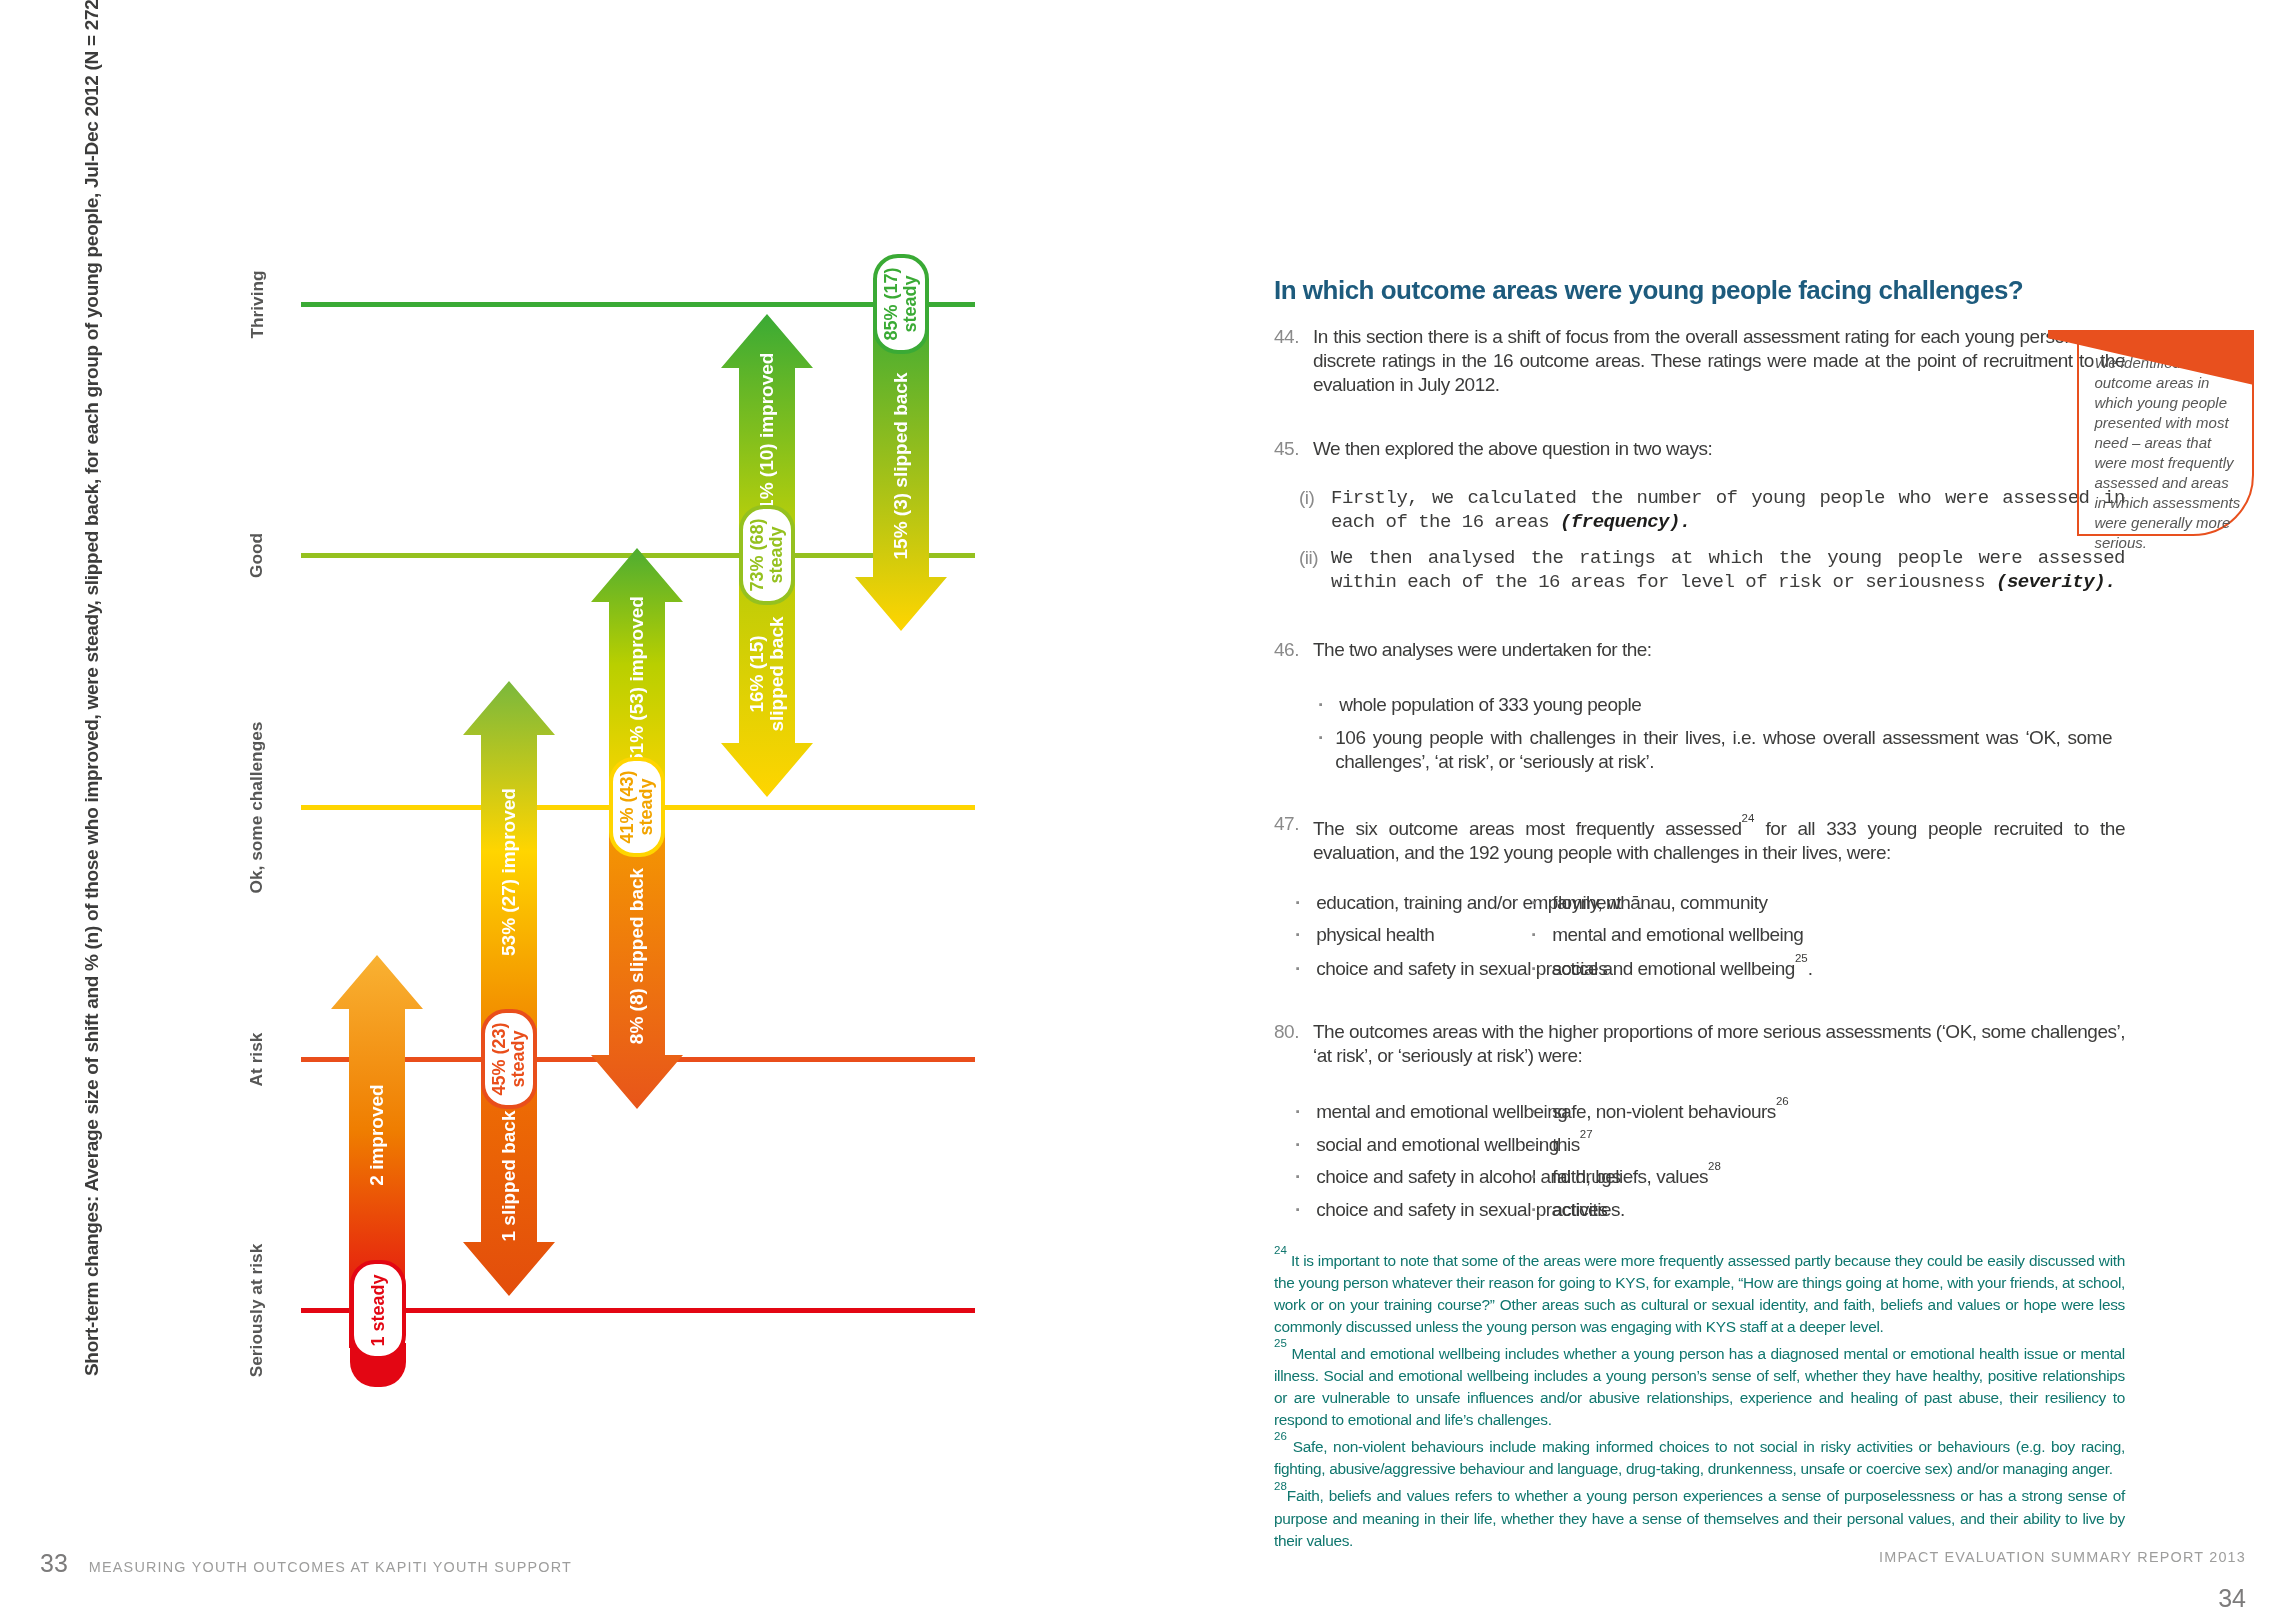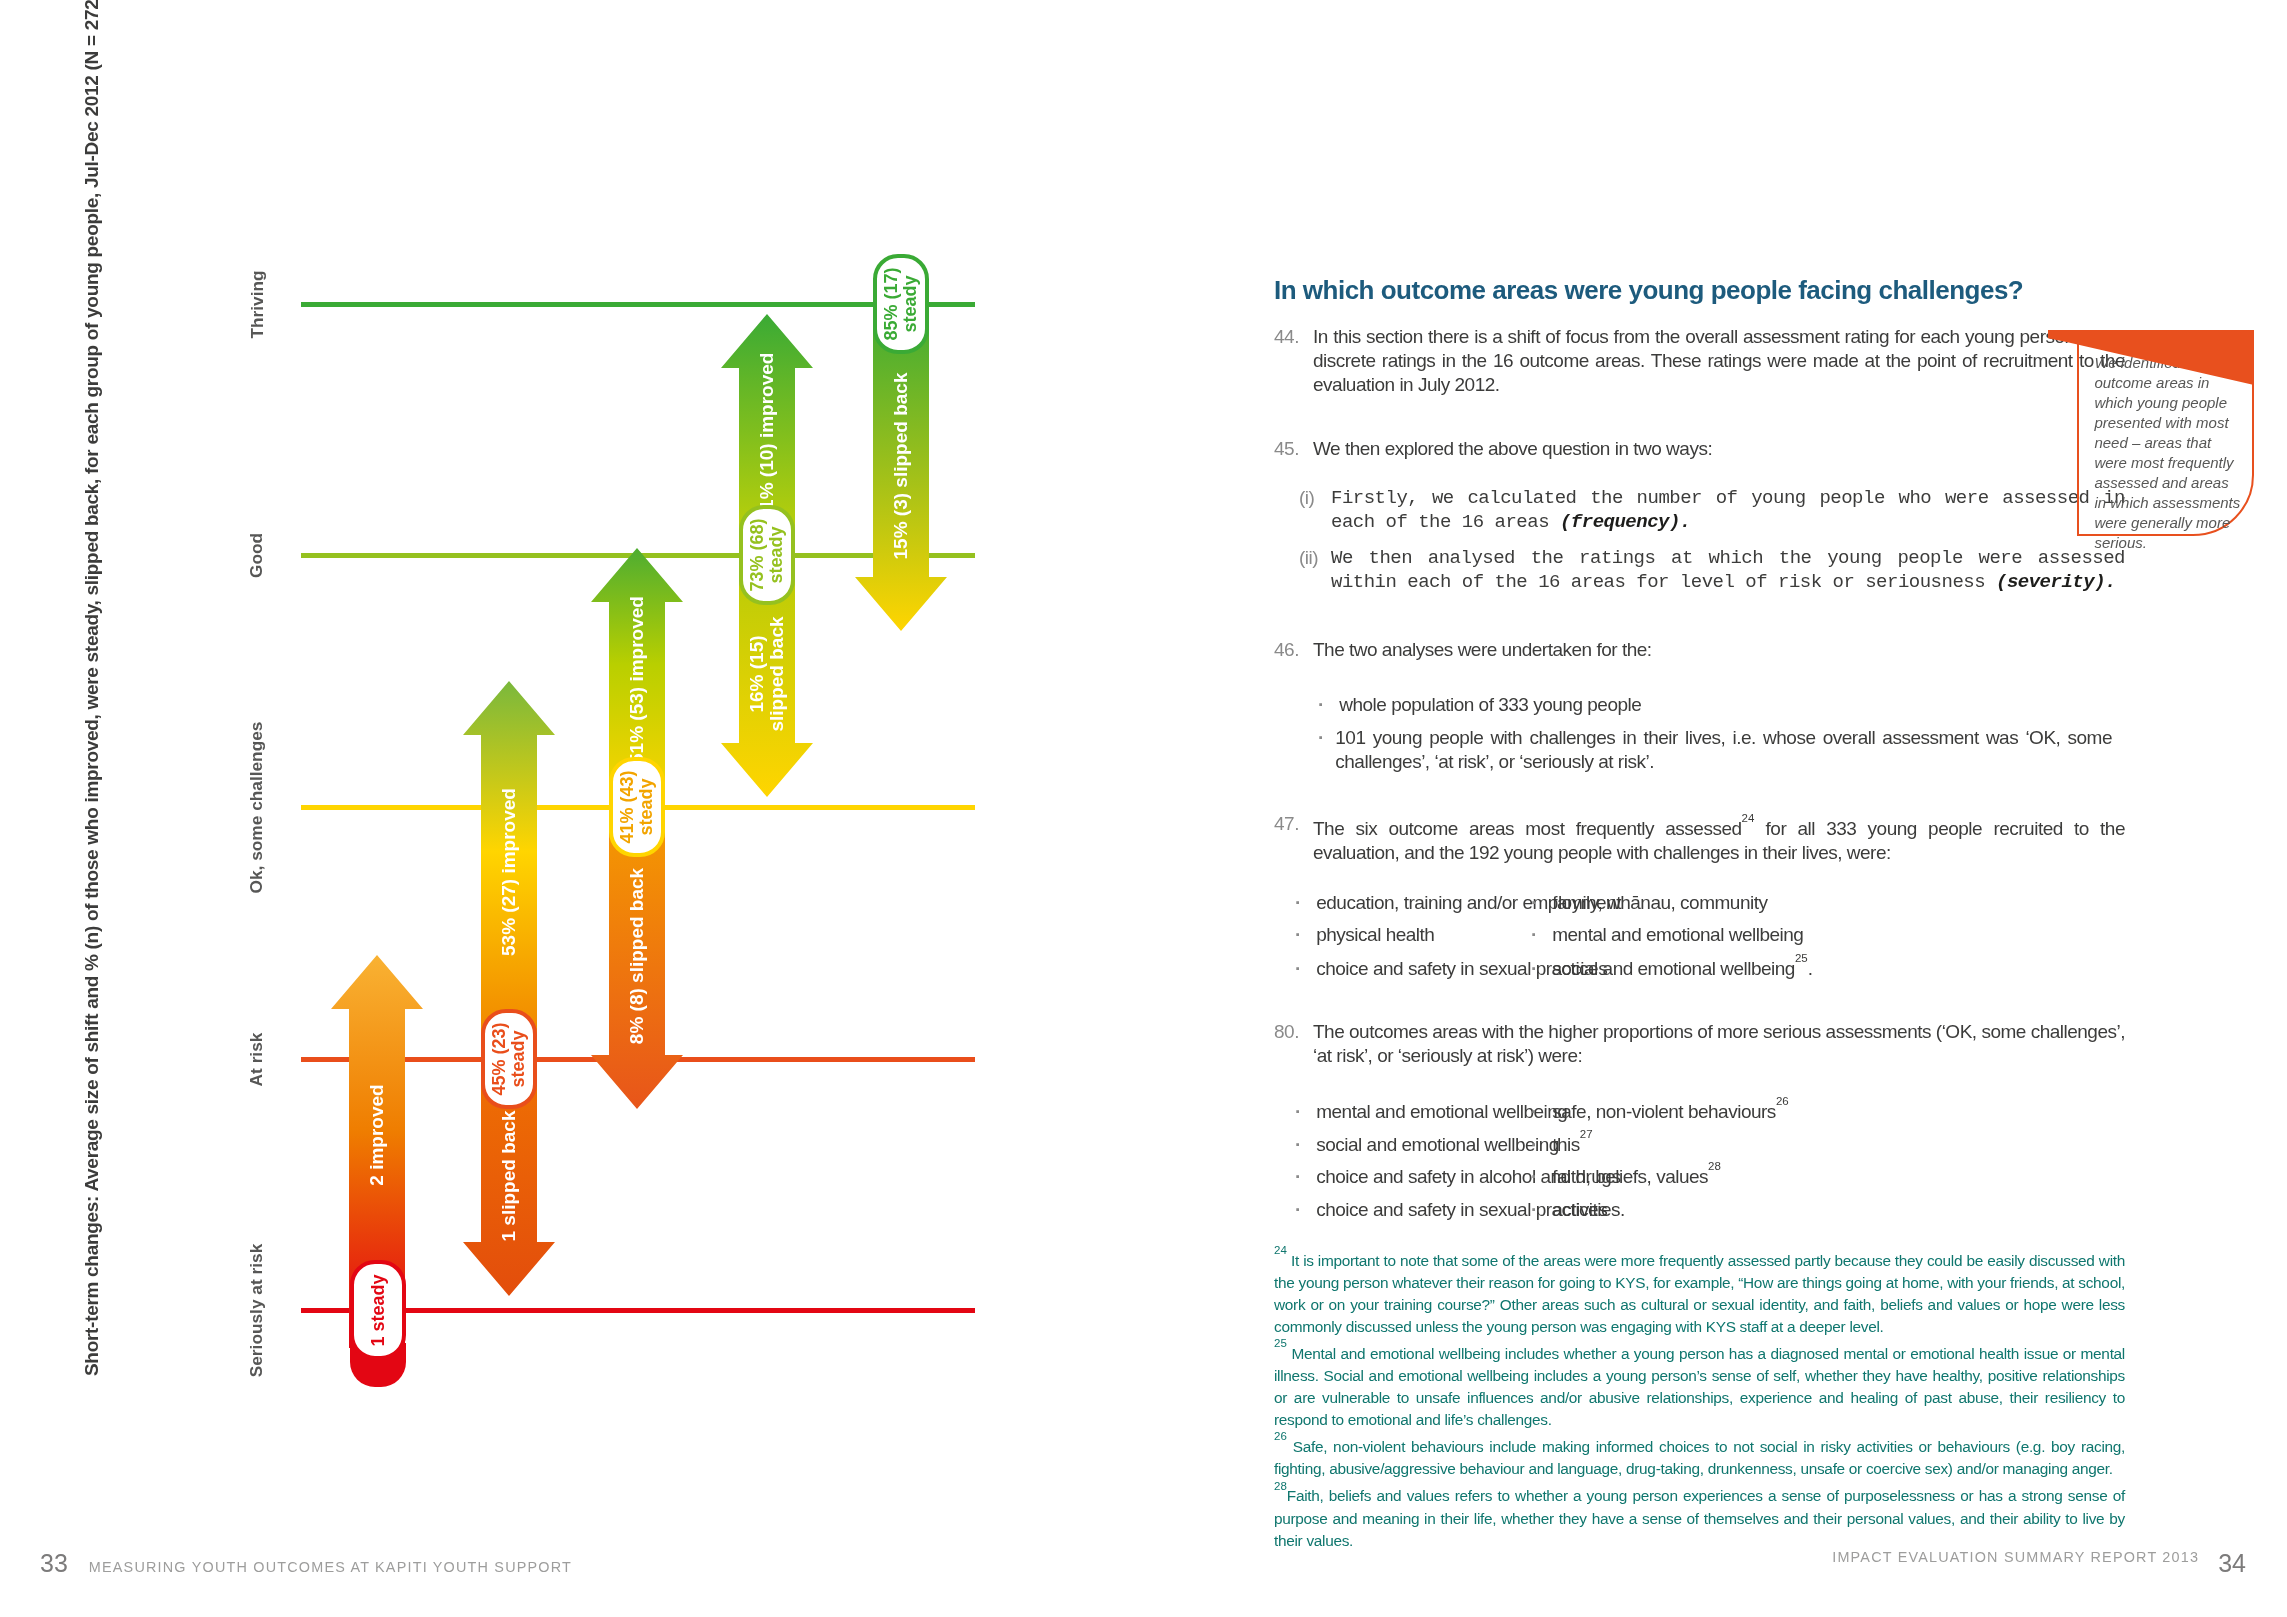--- a/index.html
+++ b/index.html
@@ -52,21 +52,21 @@
   #callout-wedge { position:absolute; left:2048px; top:330px; width:206px; height:55px;
                    background:#e8501e; clip-path:polygon(0 0,100% 0,100% 100%,9% 22%,0 15%); z-index:3; }
   #callout-box { position:absolute; left:2077px; top:338px; width:177px; height:198px;
                  border:2.9px solid #e8501e; border-radius:0 0 61px 0; padding:13.4px 9.6px 9.6px 15.4px;
                  font-style:italic; font-size:15px; line-height:20px; color:#575756; z-index:2; }
 
   
   .footer-num { font-size:25px; color:#7c7b7b; }
   .footer-cap { font-size:14.4px; color:#9d9d9c; letter-spacing:1.2px; }
   #footer-left { position:absolute; left:40px; top:1549px; display:flex; align-items:baseline; gap:21px; }
-  #footer-right { position:absolute; right:41px; top:1549px; display:flex; align-items:flex-start; gap:19px; }
+  #footer-right { position:absolute; right:41px; top:1549px; display:flex; align-items:flex-end; gap:19px;flex-direction:column; }
 </style>
 </head>
 <body>
 
 <div id="canvas">
 
   <div id="chart">
     <div id="chart-vtitle">Short-term changes: Average size of shift and % (n) of those who improved, were steady, slipped back, for each group of young people, Jul-Dec 2012 (N = 272)</div>
 
   <div class="cline" style="left: 301px; top: 302px; width: 674px; background: rgb(58, 170, 53);"></div>
@@ -165,21 +165,21 @@
     <div class="para" style="top:638px">
       <span class="pnum">46.</span>
       <div class="pbody"><span>The two analyses were undertaken for the:</span></div>
     </div>
 
     <div class="bullet-item" style="left:44px; top:694px">
       <span class="dot">·</span><span>whole population of 333 young people</span>
     </div>
     <div class="bwrap" style="left:44px; top:726px; width:794px">
       <span class="dot">·</span>
-      <div class="btext">101 young people with challenges in their lives, i.e. whose overall assessment was ‘OK, some challenges’, ‘at risk’, or ‘seriously at risk’.</div>
+      <div class="btext">106 young people with challenges in their lives, i.e. whose overall assessment was ‘OK, some challenges’, ‘at risk’, or ‘seriously at risk’.</div>
     </div>
 
     <div class="para" style="top:812px">
       <span class="pnum">47.</span>
       <div class="pbody"><span>The six outcome areas most frequently assessed</span><sup>24</sup><span> for all 333 young people recruited to the evaluation, and the 192 young people with challenges in their lives, were:</span></div>
     </div>
 
     <div class="bullet-item" style="left:21px; top:892px"><span class="dot">·</span><span>education, training and/or employment</span></div>
     <div class="bullet-item" style="left:21px; top:924px"><span class="dot">·</span><span>physical health</span></div>
     <div class="bullet-item" style="left:21px; top:958px"><span class="dot">·</span><span>choice and safety in sexual practices</span></div>

